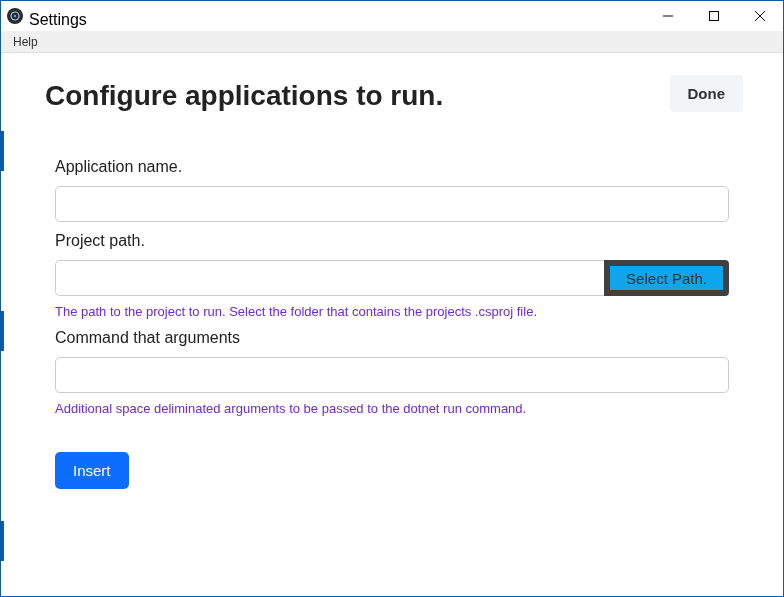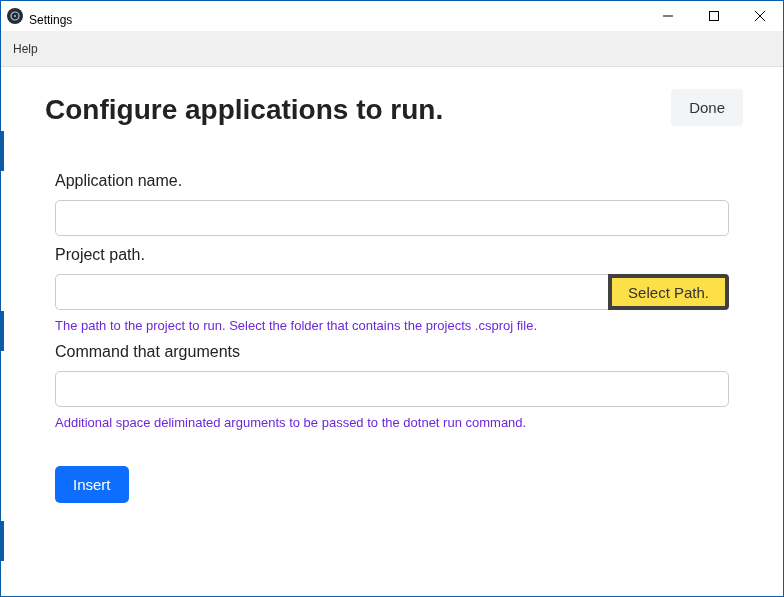--- a/index.html
+++ b/index.html
@@ -23,40 +23,40 @@
     }
     .titlebar .app-icon {
       width: 16px; height: 16px;
       border-radius: 50%;
       background: #2b2b2b;
       display: flex; align-items: center; justify-content: center;
       margin-right: 6px;
     }
     .titlebar .app-icon svg { display:block; }
     .titlebar .title {
-      font-size: 12px;
+      font-size: 16px;
       color: #000;
       flex: 0 0 auto;
       margin-top: 8px;
     }
     .titlebar .spacer { flex: 1; }
     .win-controls { display: flex; height: 30px; }
     .win-btn {
       width: 46px; height: 30px;
       display: flex; align-items: center; justify-content: center;
       font-size: 10px;
       color: #000;
       background: transparent;
       border: none;
       cursor: default;
     }
     .win-btn svg { display:block; }
     
     .menubar {
-      height: 36px;
+      height: 22px;
       background: #f0f0f0;
       display: flex;
       align-items: center;
       padding: 0 6px;
       border-bottom: 1px solid #e0e0e0;
     }
     .menuitem {
       font-size: 12px;
       color: #333;
       padding: 2px 6px;
@@ -77,20 +77,21 @@
       color: #222;
     }
     .done-btn {
       background: #f3f4f6;
       border: none;
       border-radius: 4px;
       padding: 10px 18px;
       font-size: 15px;
       color: #333;
       cursor: pointer;
+      font-weight: bold;
     }
     .form-area {
       padding: 10px 54px 0 54px;
     }
     .field-group { margin-top: 10px; }
     .field-group.first { margin-top: 18px; }
     .field-label {
       font-size: 16px;
       color: #222;
       margin-bottom: 10px;
@@ -105,22 +106,22 @@
       outline: none;
     }
     .input-row { display: flex; gap: 0; }
     .input-row .text-input {
       border-top-right-radius: 0;
       border-bottom-right-radius: 0;
       border-right: none;
       flex: 1;
     }
     .select-path-btn {
-      border: 4px solid #404040;
-      background: #fde047;
+      border: 6px solid #404040;
+      background: #0ea5e9;
       border-radius: 4px;
       border-top-left-radius: 0;
       border-bottom-left-radius: 0;
       padding: 0 16px;
       font-size: 15px;
       color: #333;
       cursor: pointer;
       height: 36px;
     }
     .help-text {

